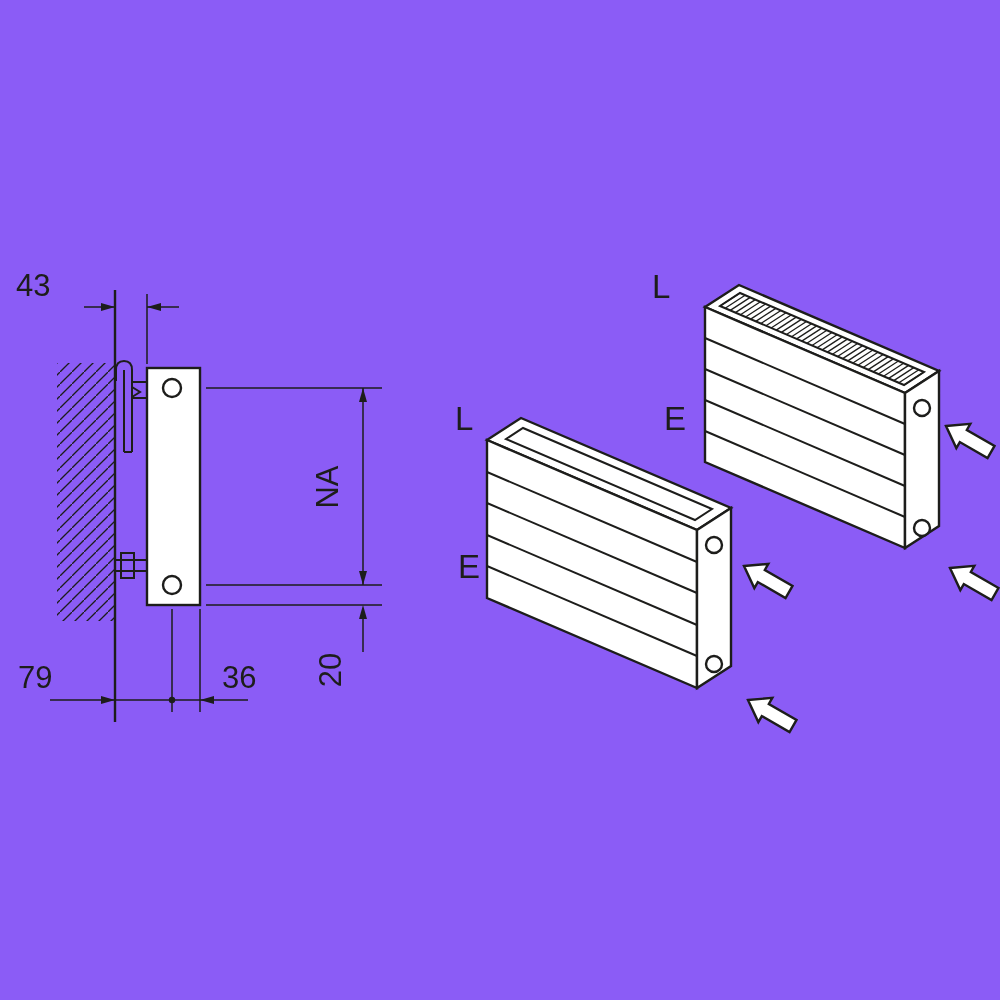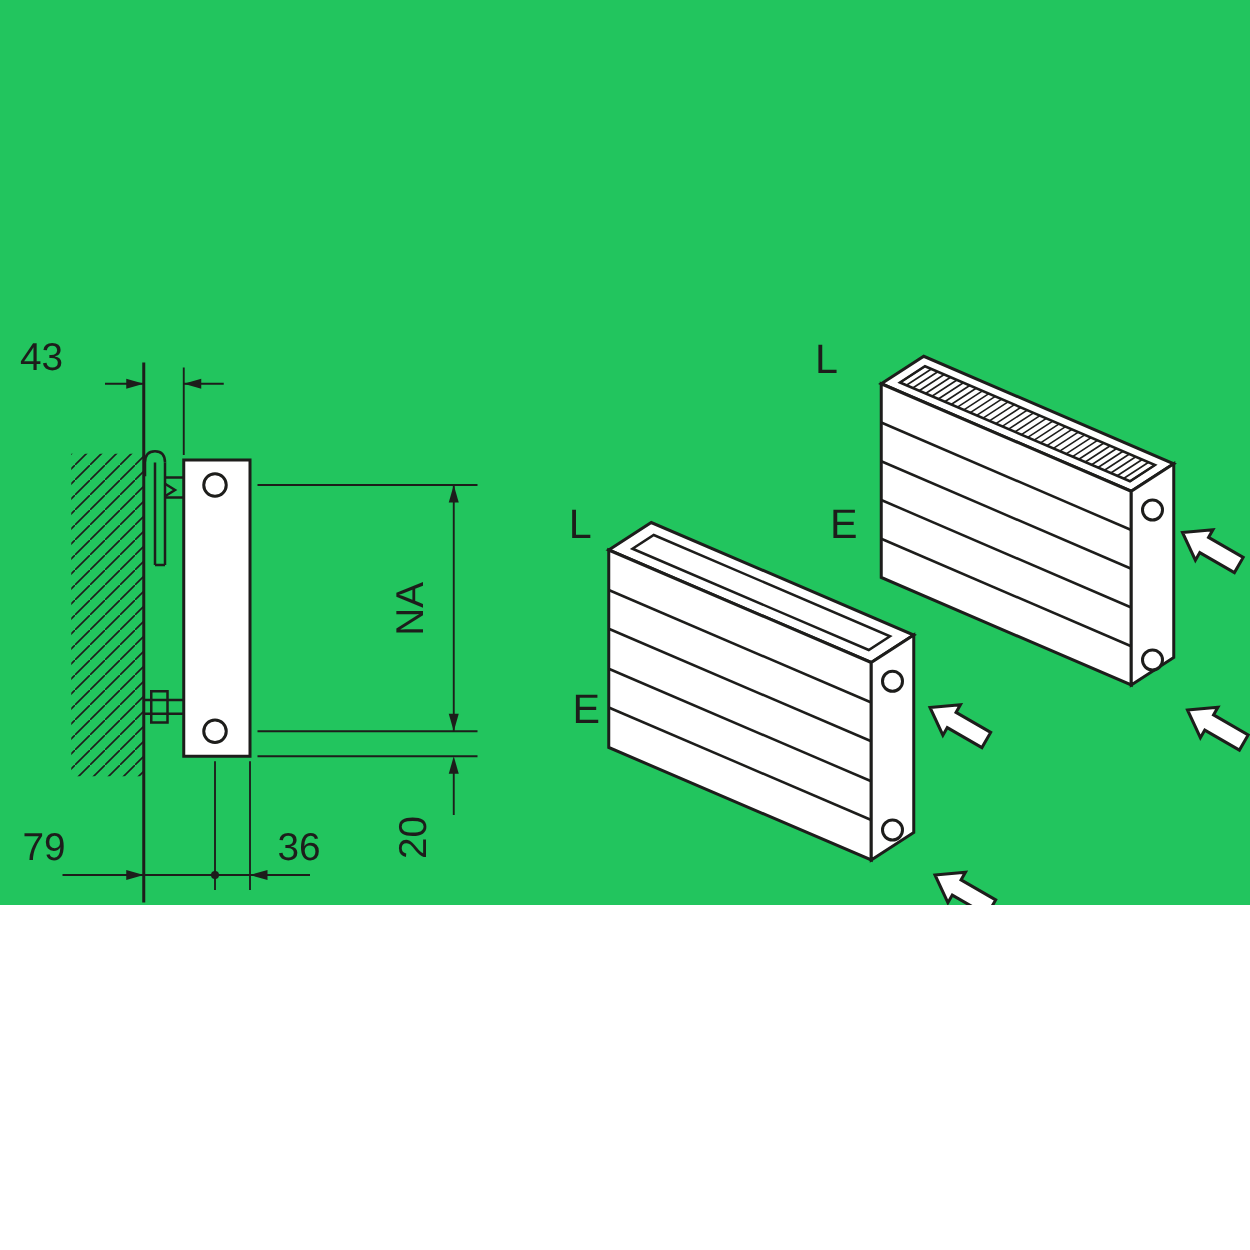--- a/index.html
+++ b/index.html
@@ -1,20 +1,20 @@
 <!DOCTYPE html>
 <html><head>
 <meta charset="utf-8">
 <style>
   html, body { margin: 0; padding: 0; background: #ffffff; }
   .stage {
     position: relative;
     width: 1000px;
-    height: 724px;
-    background: #22c55e;
+    height: 1000px;
+    background: #8b5cf6;
     font-family: "Liberation Sans", sans-serif;
   }
   svg { display: block; }
 
   .obj       { fill: none;    stroke: #1d1d1b; stroke-width: 2.4; }
   .obj-fill  { fill: #ffffff; stroke: #1d1d1b; stroke-width: 2.4; }
   .obj2      { fill: none;    stroke: #1d1d1b; stroke-width: 2;   }
   .thin      { fill: none;    stroke: #1d1d1b; stroke-width: 1.5; }
   .hatchline { stroke: #1d1d1b; stroke-width: 1.3; }
   .grille-line { stroke: #1d1d1b; stroke-width: 1.3; }

